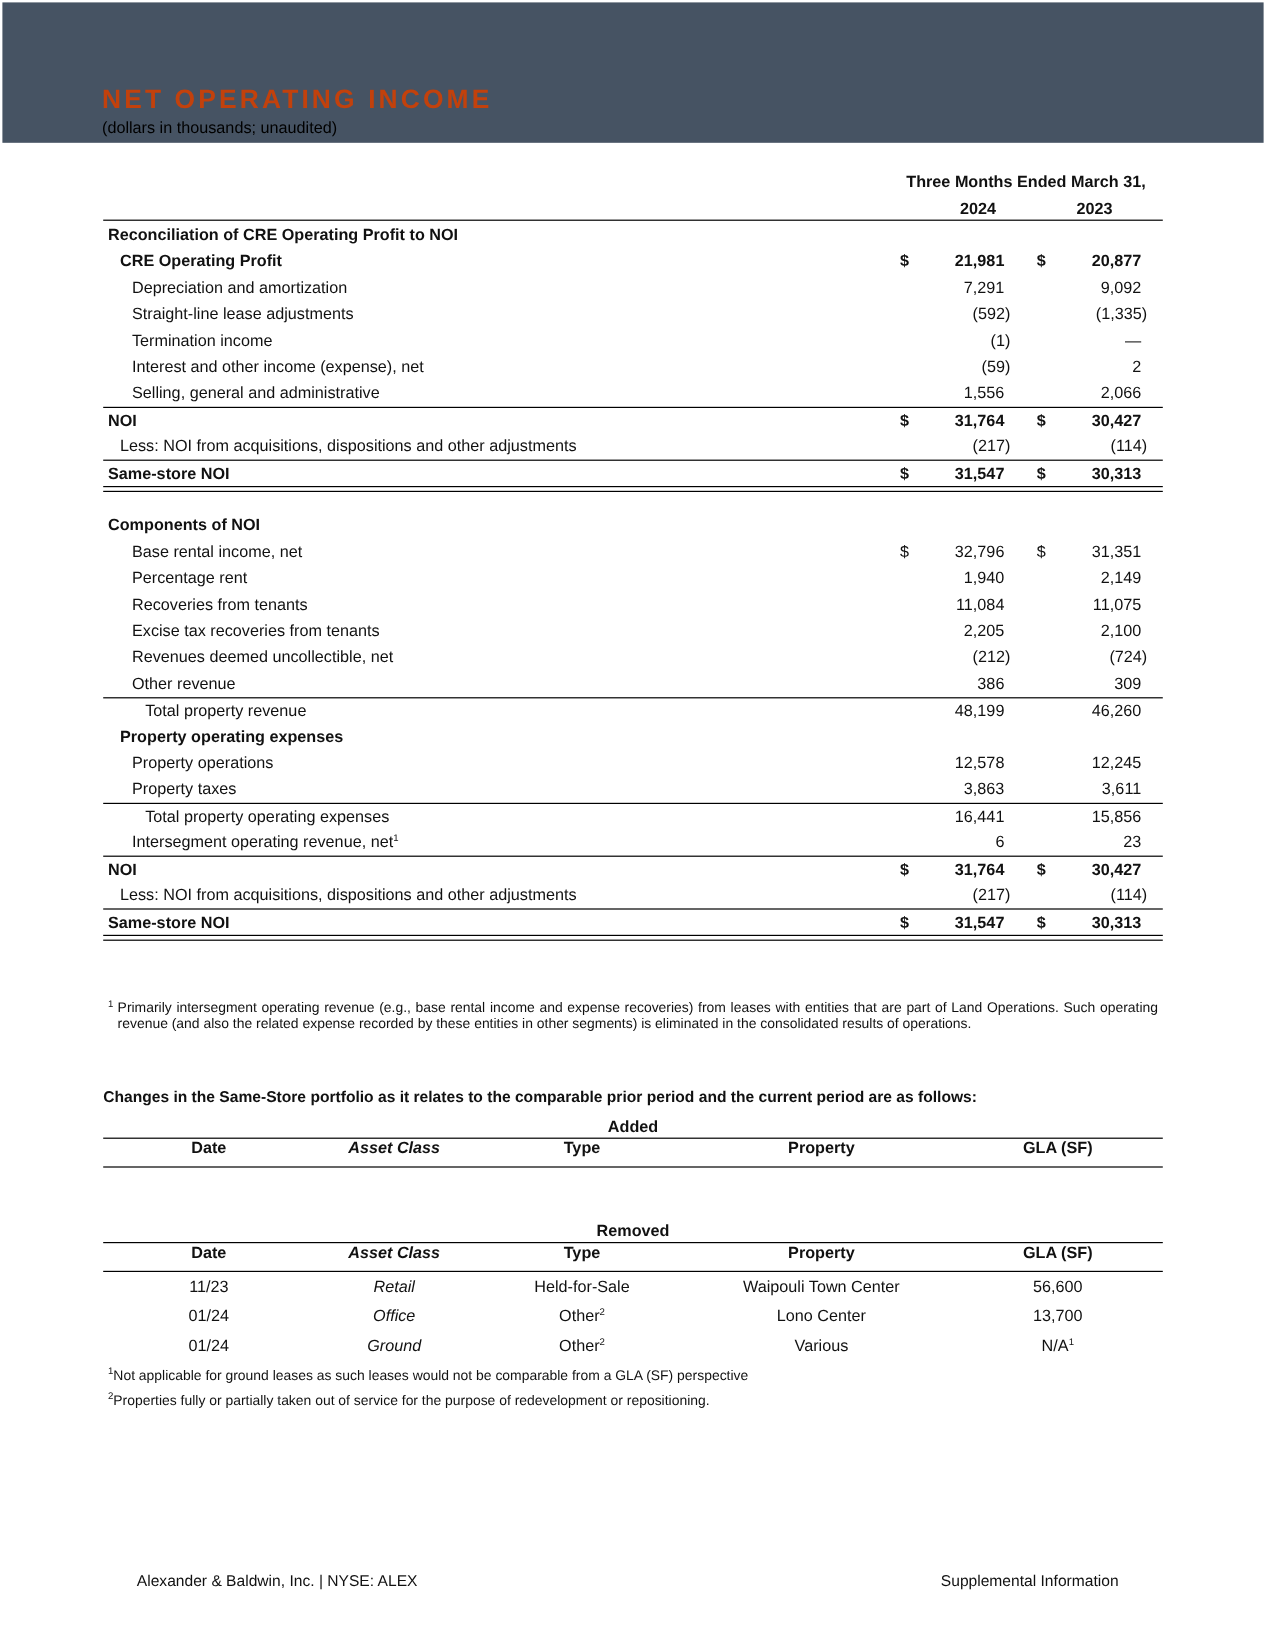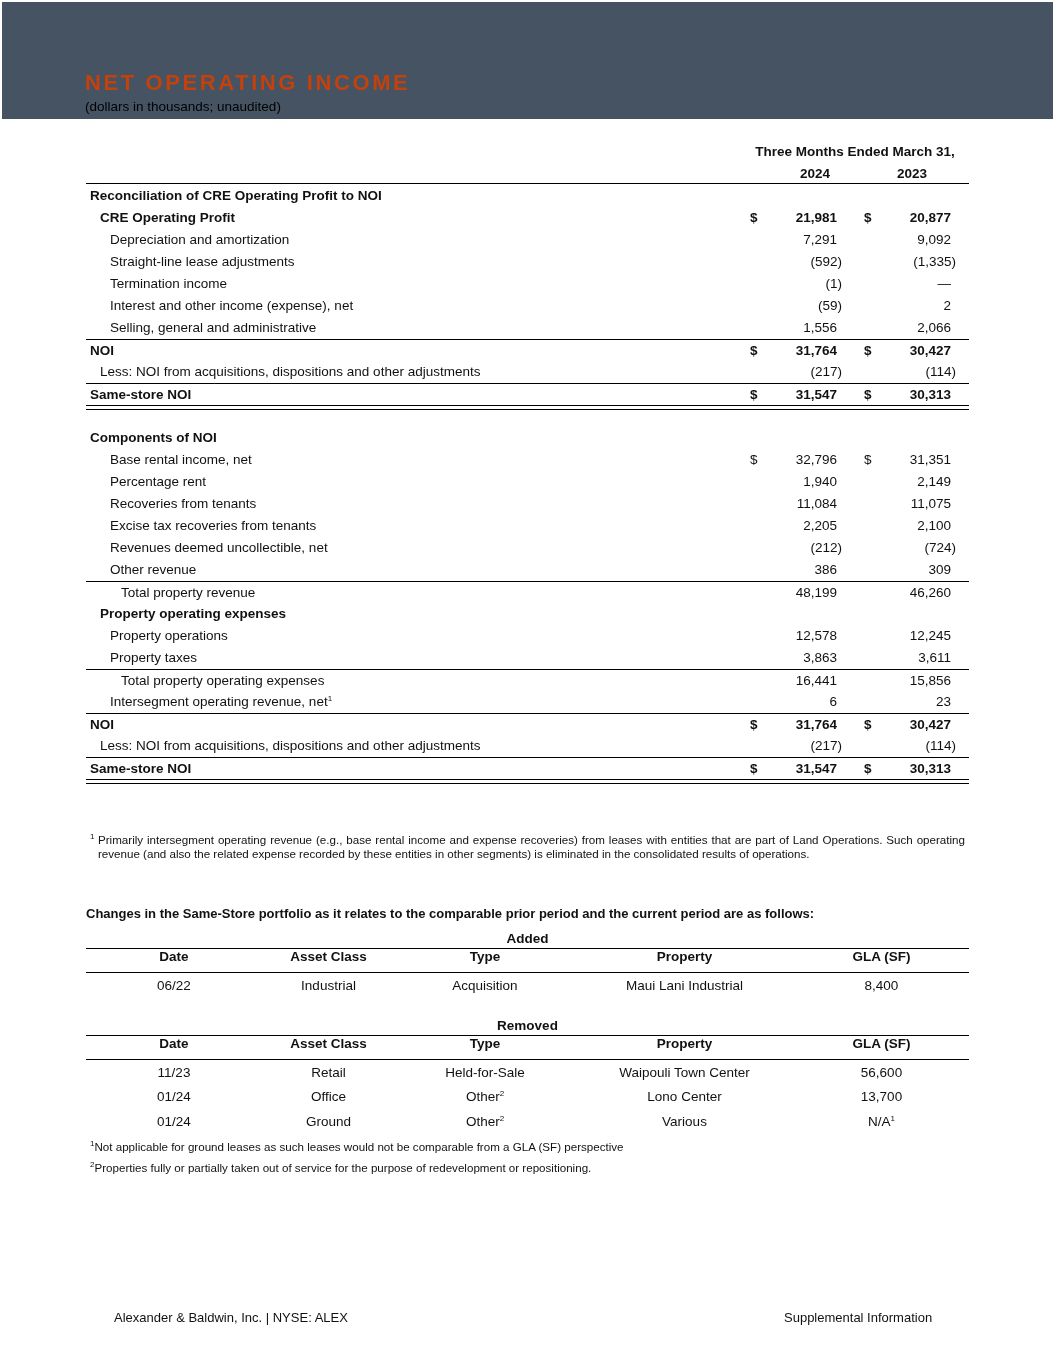--- a/index.html
+++ b/index.html
@@ -60,21 +60,21 @@
 
   .changes-title {
     position: absolute; left: 86px; top: 906px; font-size: 13px; font-weight: bold;
   }
   .sub-table { position: absolute; left: 86px; width: 883px; font-size: 13.5px; }
   .sub-caption { text-align: center; font-weight: bold; height: 18px; line-height: 18px; }
   .sub-head { display: flex; border-top: 1.5px solid #000; border-bottom: 1.5px solid #000; height: 25px; align-items: flex-start; font-weight: bold; }
   .sub-row { display: flex; height: 24.5px; align-items: center; }
   .c { text-align: center; }
   .c1 { width: 176px; }
-  .c2 { width: 133px; margin-left: 0; }
+  .c2 { width: 133px; margin-left: 0; font-style: italic; }
   .c3 { width: 180px; }
   .c4 { width: 219px; }
   .c5 { width: 175px; }
 
   .fn-small { position: absolute; left: 90px; font-size: 11.6px; }
 
   .footer-left { position: absolute; left: 114px; top: 1310px; font-size: 13px; }
   .footer-right { position: absolute; left: 784px; top: 1310px; font-size: 13px; }
   .footer-page { position: absolute; left: 0; width: 911px; text-align: right; top: 1375px; font-size: 13px; }
 </style>
@@ -248,29 +248,20 @@
 
 <div class="sub-table" style="top:930px">
   <div class="sub-caption">Added</div>
   <div class="sub-head">
     <div class="c c1">Date</div>
     <div class="c c2">Asset Class</div>
     <div class="c c3">Type</div>
     <div class="c c4">Property</div>
     <div class="c c5">GLA (SF)</div>
   </div>
-  <div id="added-rows">
-      <div class="sub-row">
-        <div class="c c1">06/22</div>
-        <div class="c c2">Industrial</div>
-        <div class="c c3"><span>Acquisition</span></div>
-        <div class="c c4">Maui Lani Industrial</div>
-        <div class="c c5"><span>8,400</span></div>
-      </div>
-    </div>
 </div>
 
 <div class="sub-table" style="top:1017px">
   <div class="sub-caption">Removed</div>
   <div class="sub-head">
     <div class="c c1">Date</div>
     <div class="c c2">Asset Class</div>
     <div class="c c3">Type</div>
     <div class="c c4">Property</div>
     <div class="c c5">GLA (SF)</div>

